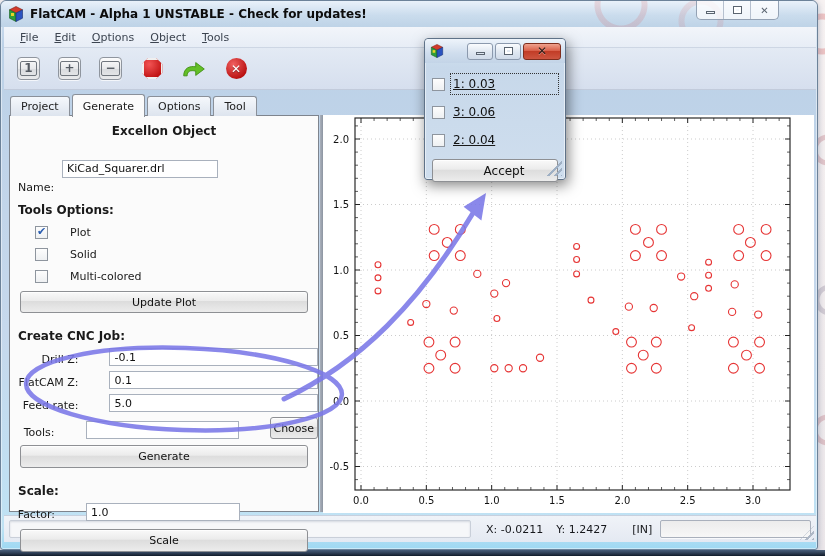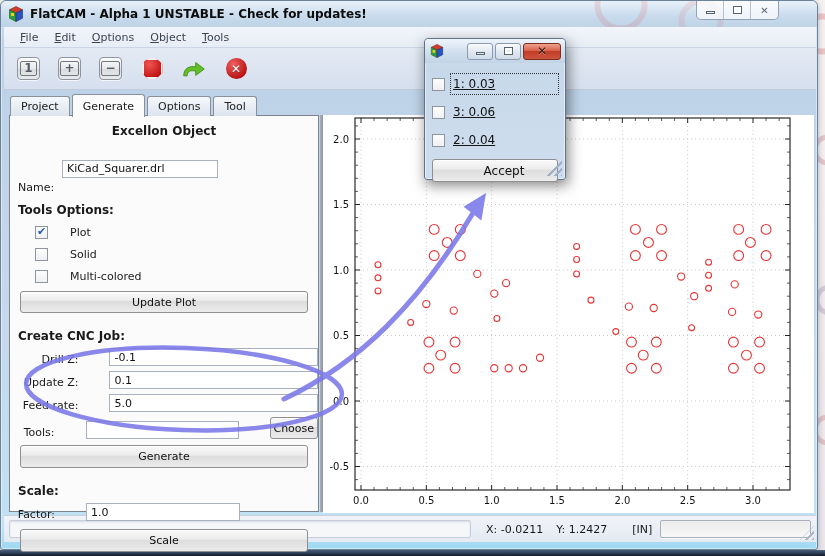--- a/index.html
+++ b/index.html
@@ -234,21 +234,21 @@
 
       <button class="btn btn-wide">Update Plot</button>
 
       <div class="section-label">Create CNC Job:</div>
 
       <div class="frow">
         <label>Drill Z:</label>
         <input class="inp" value="-0.1" style="">
       </div>
       <div class="frow">
-        <label>Update Z:</label>
+        <label>FlatCAM Z:</label>
         <input class="inp" value="0.1" style="">
       </div>
       <div class="frow">
         <label>Feed rate:</label>
         <input class="inp" value="5.0" style="">
       </div>
       <div class="frow">
         <label>Tools:</label>
         <input class="inp inp-tools" value="" style="">
         <button class="btn btn-choose">Choose</button>

